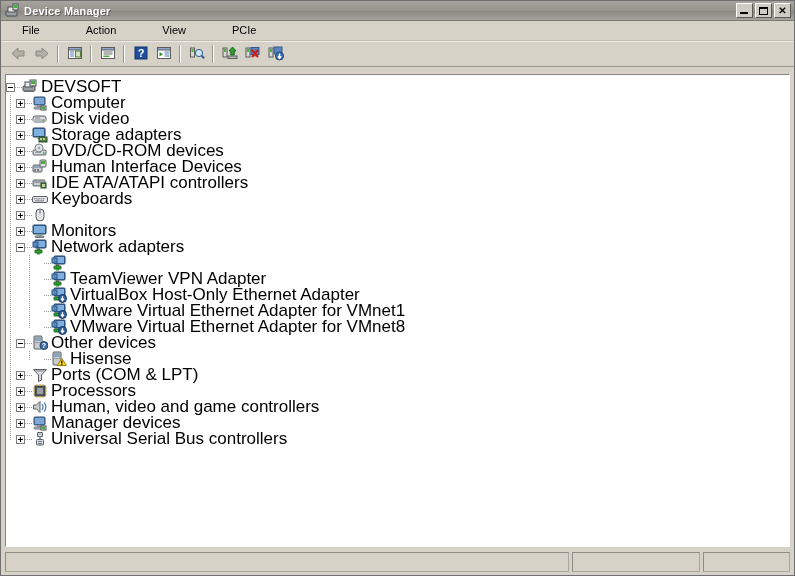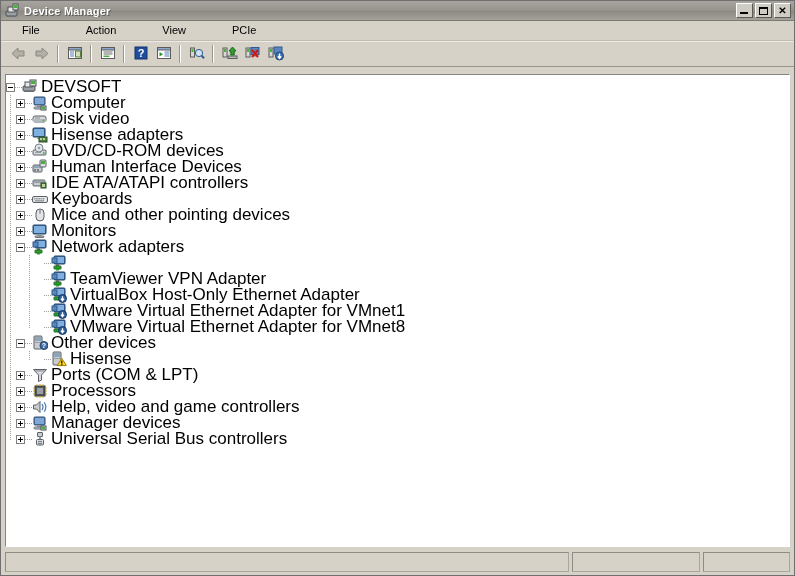--- a/index.html
+++ b/index.html
@@ -419,21 +419,21 @@
           <span class="icon">
             <svg width="16" height="16" viewBox="0 0 16 16">
               <rect x="1" y="1" width="12" height="9" rx="1" fill="#3f6fa8" stroke="#23405f"></rect>
               <rect x="2" y="2" width="10" height="7" fill="#7fb0e0"></rect>
               <rect x="5" y="10" width="4" height="2" fill="#9aa0a6"></rect>
               <rect x="7" y="10" width="8" height="5" fill="#4f7f3f" stroke="#2d4d24"></rect>
               <rect x="8" y="11" width="2" height="2" fill="#b9d79a"></rect>
               <rect x="11" y="11" width="2" height="2" fill="#b9d79a"></rect>
             </svg>
           </span>
-          <span class="label">Hisense adapters</span>
+          <span class="label">Storage adapters</span>
         </div>
         <div class="row">
           <div class="ind" style="flex: 0 0 10px; width: 10px;">
             <span class="vline" style="left: 4px;"></span>
           </div>
           <span class="exp plus"></span>
           <span class="dots"></span>
           <span class="icon">
             <svg width="16" height="16" viewBox="0 0 16 16">
               <rect x="1" y="7" width="13" height="5" rx="1" fill="#d6d9dc" stroke="#5b6166"></rect>
@@ -504,21 +504,20 @@
           </div>
           <span class="exp plus"></span>
           <span class="dots"></span>
           <span class="icon">
             <svg width="16" height="16" viewBox="0 0 16 16">
               <rect x="4" y="2" width="8" height="12" rx="4" fill="#e2e4e6" stroke="#5b6166"></rect>
               <line x1="8" y1="2.5" x2="8" y2="6.5" stroke="#7c8288"></line>
               <rect x="7.3" y="4" width="1.4" height="2.6" rx="0.7" fill="#9aa0a6"></rect>
             </svg>
           </span>
-          <span class="label">Mice and other pointing devices</span>
         </div>
         <div class="row">
           <div class="ind" style="flex: 0 0 10px; width: 10px;">
             <span class="vline" style="left: 4px;"></span>
           </div>
           <span class="exp plus"></span>
           <span class="dots"></span>
           <span class="icon">
             <svg width="16" height="16" viewBox="0 0 16 16">
               <rect x="1" y="2" width="13" height="9" rx="1" fill="#3f6fa8" stroke="#23405f"></rect>
@@ -725,21 +724,21 @@
           </div>
           <span class="exp plus"></span>
           <span class="dots"></span>
           <span class="icon">
             <svg width="16" height="16" viewBox="0 0 16 16">
               <path d="M1.5 6 L4.5 6 L8 2.5 L8 13.5 L4.5 10 L1.5 10 Z" fill="#c9cdd1" stroke="#5b6166" stroke-linejoin="round"></path>
               <path d="M10 5 Q12 8 10 11" fill="none" stroke="#4a7fbf" stroke-width="1.2"></path>
               <path d="M12.3 3.2 Q15.3 8 12.3 12.8" fill="none" stroke="#4a7fbf" stroke-width="1.2"></path>
             </svg>
           </span>
-          <span class="label">Help, video and game controllers</span>
+          <span class="label">Human, video and game controllers</span>
         </div>
         <div class="row">
           <div class="ind" style="flex: 0 0 10px; width: 10px;">
             <span class="vline" style="left: 4px;"></span>
           </div>
           <span class="exp plus"></span>
           <span class="dots"></span>
           <span class="icon">
             <svg width="16" height="16" viewBox="0 0 16 16">
               <rect x="2" y="2" width="11" height="8" rx="1" fill="#5f7fae" stroke="#2d4a73"></rect>

